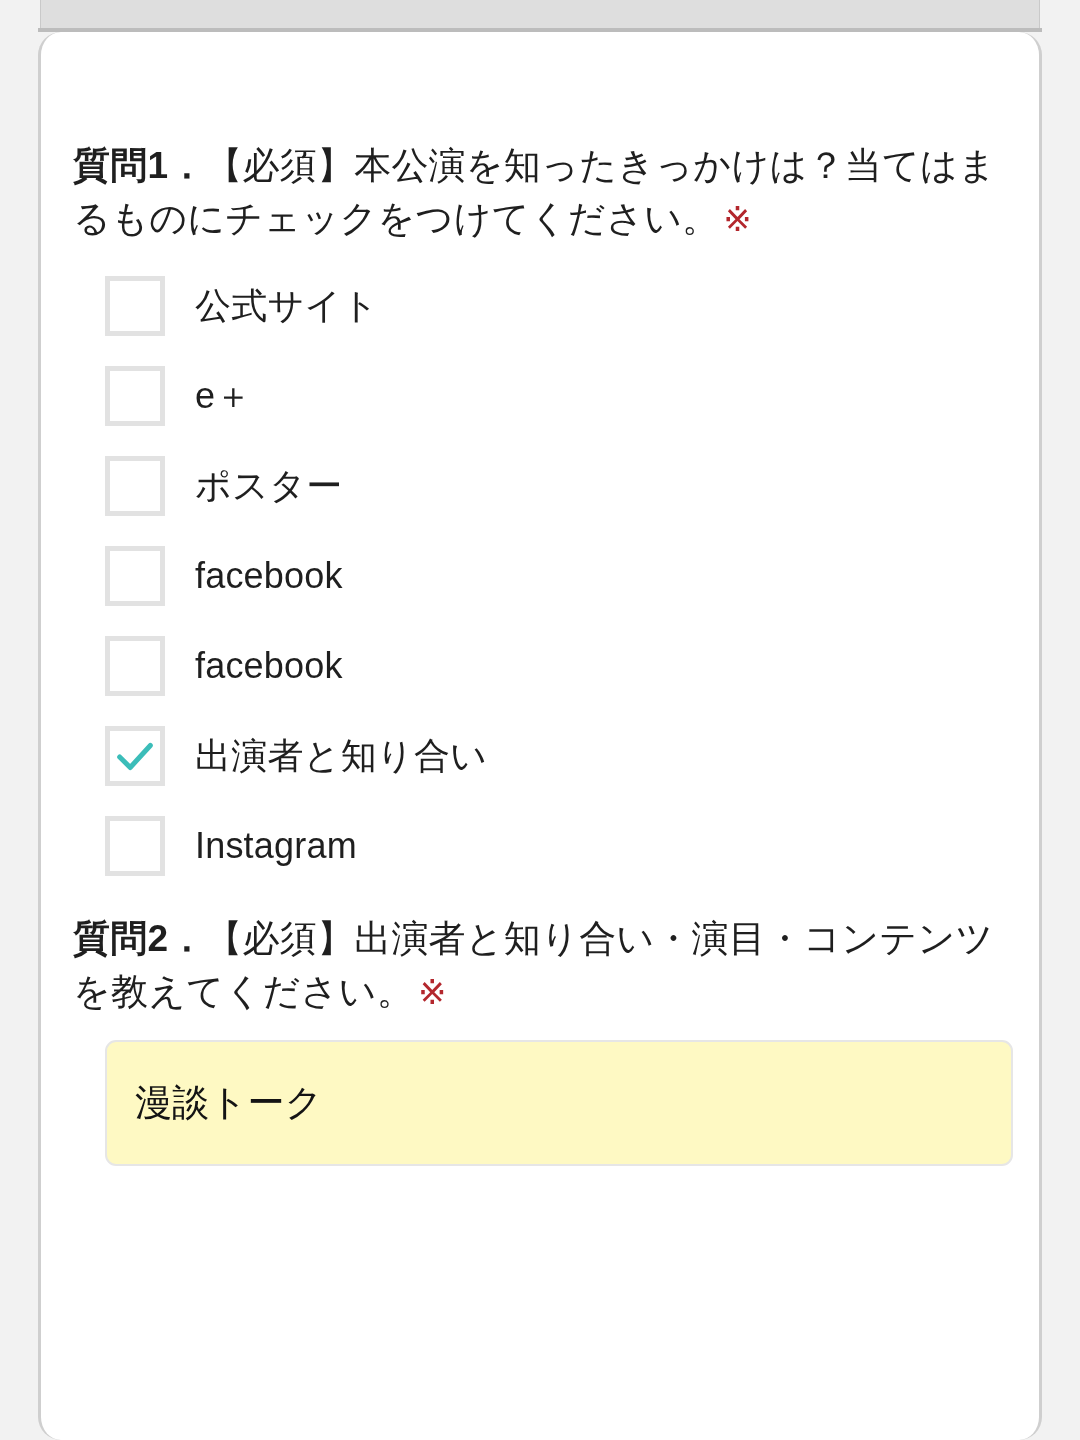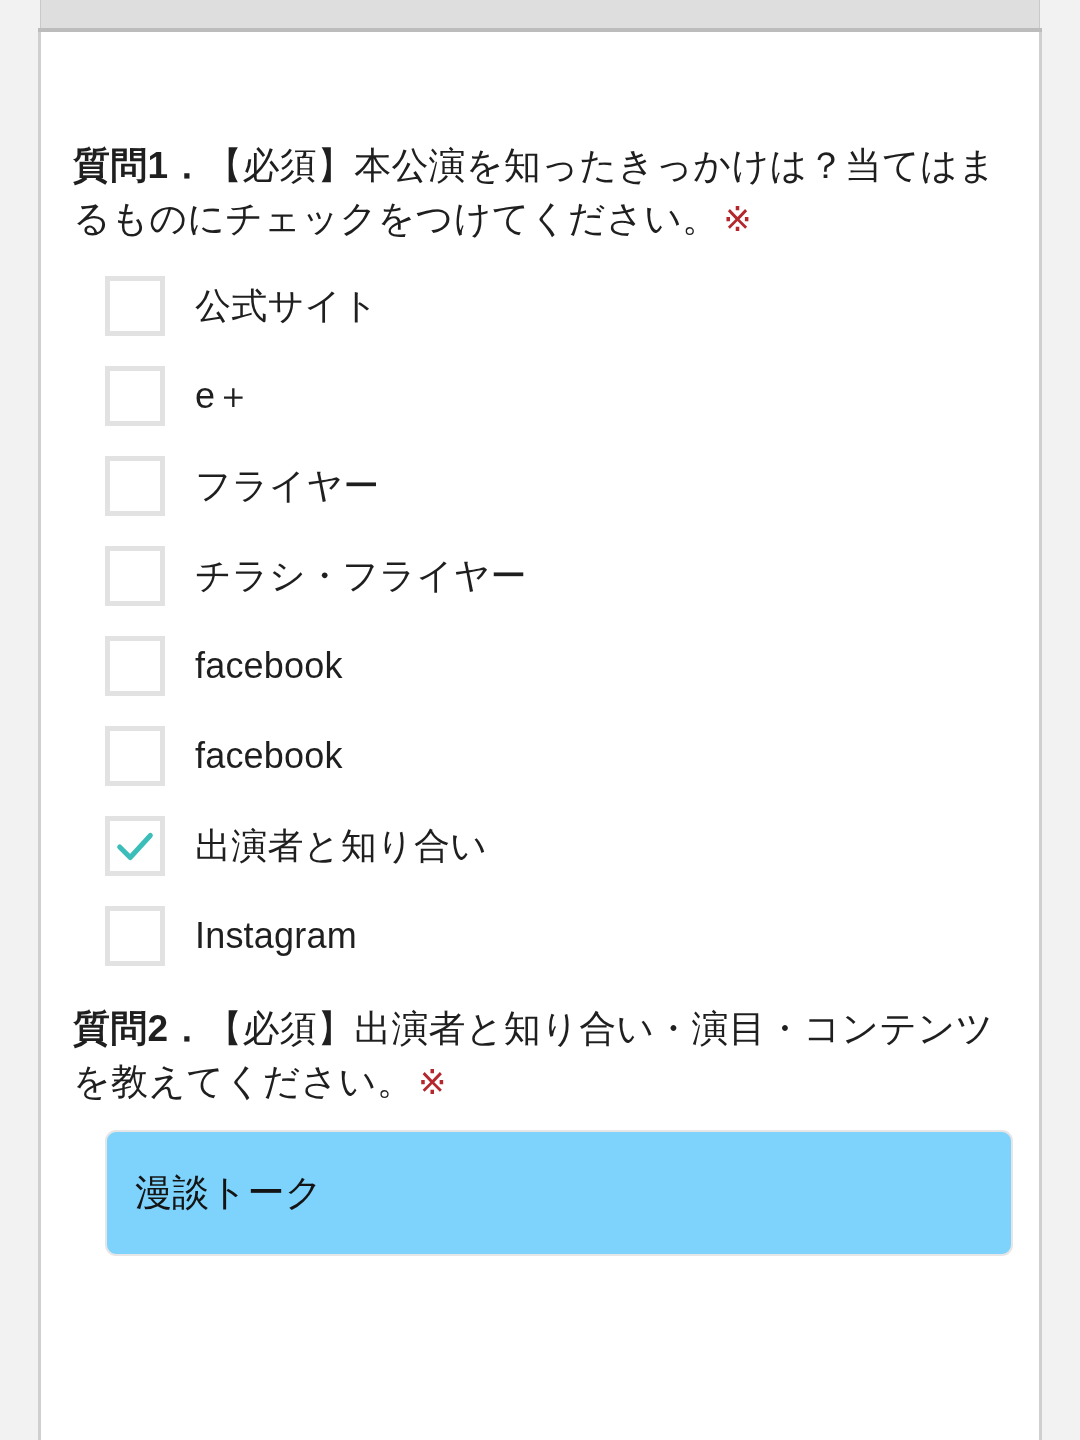--- a/index.html
+++ b/index.html
@@ -50,20 +50,21 @@
     position: absolute;
     left: 38px;
     top: 32px;
     width: 1004px;
     height: 1408px;
     background: #ffffff;
     border-left: 3px solid #cfcfcf;
     border-right: 3px solid #cfcfcf;
     box-sizing: border-box;
     padding: 0;
+    border-radius: 23px;
   }
 
   .form-inner {
     padding: 0 32px;
   }
 
   
   .question {
     font-size: 37px;
     line-height: 1.42;
@@ -125,21 +126,21 @@
     color: #1f1f1f;
     letter-spacing: 0.2px;
     white-space: nowrap;
   }
 
   
   .answer-field {
     margin: 22px 0 0 32px;
     width: 908px;
     height: 126px;
-    background: #7dd3fc;
+    background: #fef9c3;
     border: 2px solid #e6e6e6;
     border-radius: 11px;
     box-sizing: border-box;
     display: flex;
     align-items: center;
     padding: 0 28px;
     overflow: hidden;
   }
   .answer-value {
     font-size: 37px;
@@ -173,25 +174,21 @@
             <li class="choice-row">
               <span class="checkbox"></span>
               <span class="choice-label">公式サイト</span>
             </li>
             <li class="choice-row">
               <span class="checkbox"></span>
               <span class="choice-label">e＋</span>
             </li>
             <li class="choice-row">
               <span class="checkbox"></span>
-              <span class="choice-label">フライヤー</span>
-            </li>
-            <li class="choice-row">
-              <span class="checkbox"></span>
-              <span class="choice-label">チラシ・フライヤー</span>
+              <span class="choice-label">ポスター</span>
             </li>
             <li class="choice-row">
               <span class="checkbox"></span>
               <span class="choice-label">facebook</span>
             </li>
             <li class="choice-row">
               <span class="checkbox"></span>
               <span class="choice-label">facebook</span>
             </li>
             <li class="choice-row">

